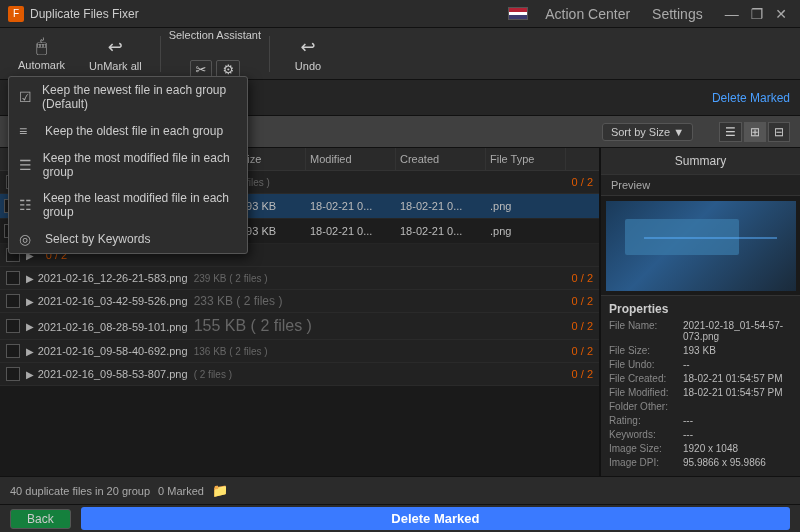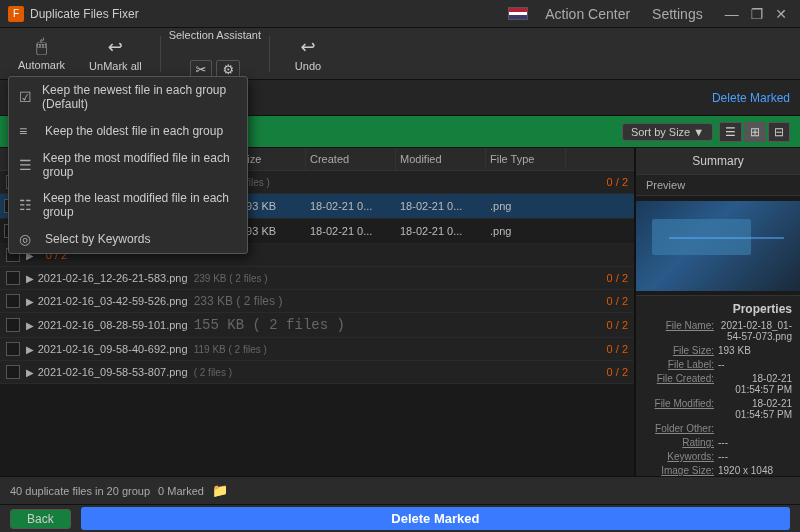--- a/index.html
+++ b/index.html
@@ -156,26 +156,26 @@
     .delete-marked-link {
       color: #4a9fff;
       cursor: pointer;
       text-decoration: none;
       font-size: 12px;
       margin-left: auto;
     }
 
     
     .tabs-bar {
-      background: #15803d;
+      background: #404040;
       height: 32px;
       display: flex;
       align-items: center;
       padding: 0 10px;
-      gap: 6px;
+      gap: 26px;
       border-bottom: 1px solid #111;
     }
     .tab-label {
       font-size: 12px;
       color: #bbb;
       padding: 4px 8px;
       cursor: pointer;
     }
     .tab-label.active {
       color: #fff;
@@ -294,21 +294,21 @@
       border-radius: 1px;
       display: flex;
       align-items: center;
       justify-content: center;
       font-size: 8px;
       color: #8f8;
     }
 
     
     .right-panel {
-      width: 165px;
+      width: 200px;
       background: #222;
       display: flex;
       flex-direction: column;
       border-left: 1px solid #111;
     }
     .summary-title {
       background: #2b2b2b;
       padding: 6px 10px;
       font-size: 12px;
       color: #ccc;
@@ -361,39 +361,37 @@
       left: 20%;
       width: 70%;
       height: 2px;
       background: #5aafff;
       opacity: 0.5;
     }
     .properties-section {
       flex: 1;
       overflow-y: auto;
       padding: 6px 8px;
-      text-align: right;
     }
     .props-title {
       font-size: 12px;
       color: #ccc;
       margin-bottom: 4px;
       font-weight: bold;
     }
     .prop-row {
       display: flex;
       gap: 4px;
       margin-bottom: 3px;
     }
     .prop-key {
       font-size: 10px;
       color: #888;
       min-width: 70px;
       flex-shrink: 0;
-      text-decoration: underline;
     }
     .prop-val {
       font-size: 10px;
       color: #bbb;
       word-break: break-word;
     }
 
     
     .bottom-bar {
       background: #2b2b2b;
@@ -557,22 +555,22 @@
 
 <div class="main-area">
 
   <div class="left-panel">
 
     <div class="table-header">
       <div class="th"></div>
       <div class="th"></div>
       <div class="th">File name</div>
       <div class="th">Size</div>
+      <div class="th">Modified</div>
       <div class="th">Created</div>
-      <div class="th">Modified</div>
       <div class="th">File Type</div>
     </div>
 
     <div class="group-row">
       <div class="group-checkbox"></div>
       <span class="group-expand">▼</span>
       <span class="group-name">2021-02-18_01-54-57-073.png &nbsp;<span style="color:#666;font-size:10px;">387 KB ( 2 files )</span></span>
       <span class="group-count">0 / 2</span>
     </div>
     <div class="file-rows">
@@ -617,27 +615,27 @@
     </div>
     <div class="group-row">
       <div class="group-checkbox"></div>
       <span class="group-expand">▶</span>
       <span class="group-name">2021-02-16_03-42-59-526.png &nbsp;<span style="color:#666;font-size:12px;">233 KB ( 2 files )</span></span>
       <span class="group-count">0 / 2</span>
     </div>
     <div class="group-row">
       <div class="group-checkbox"></div>
       <span class="group-expand">▶</span>
-      <span class="group-name">2021-02-16_08-28-59-101.png &nbsp;<span style="color:#666;font-size:14px;font-family:Liberation Mono, monospace;">155 KB ( 2 files )</span></span>
+      <span class="group-name">2021-02-16_08-28-59-101.png &nbsp;<span style="color:#666;font-size:16px;">155 KB ( 2 files )</span></span>
       <span class="group-count">0 / 2</span>
     </div>
     <div class="group-row">
       <div class="group-checkbox"></div>
       <span class="group-expand">▶</span>
-      <span class="group-name">2021-02-16_09-58-40-692.png &nbsp;<span style="color:#666;font-size:10px;">119 KB ( 2 files )</span></span>
+      <span class="group-name">2021-02-16_09-58-40-692.png &nbsp;<span style="color:#666;font-size:10px;">136 KB ( 2 files )</span></span>
       <span class="group-count">0 / 2</span>
     </div>
     <div class="group-row">
       <div class="group-checkbox"></div>
       <span class="group-expand">▶</span>
       <span class="group-name">2021-02-16_09-58-53-807.png &nbsp;<span style="color:#666;font-size:10px;">( 2 files )</span></span>
       <span class="group-count">0 / 2</span>
     </div>
   </div>
 
@@ -653,21 +651,21 @@
       <div class="props-title">Properties</div>
       <div class="prop-row">
         <span class="prop-key">File Name:</span>
         <span class="prop-val">2021-02-18_01-54-57-073.png</span>
       </div>
       <div class="prop-row">
         <span class="prop-key">File Size:</span>
         <span class="prop-val">193 KB</span>
       </div>
       <div class="prop-row">
-        <span class="prop-key">File Label:</span>
+        <span class="prop-key">File Undo:</span>
         <span class="prop-val">--</span>
       </div>
       <div class="prop-row">
         <span class="prop-key">File Created:</span>
         <span class="prop-val">18-02-21 01:54:57 PM</span>
       </div>
       <div class="prop-row">
         <span class="prop-key">File Modified:</span>
         <span class="prop-val">18-02-21 01:54:57 PM</span>
       </div>

